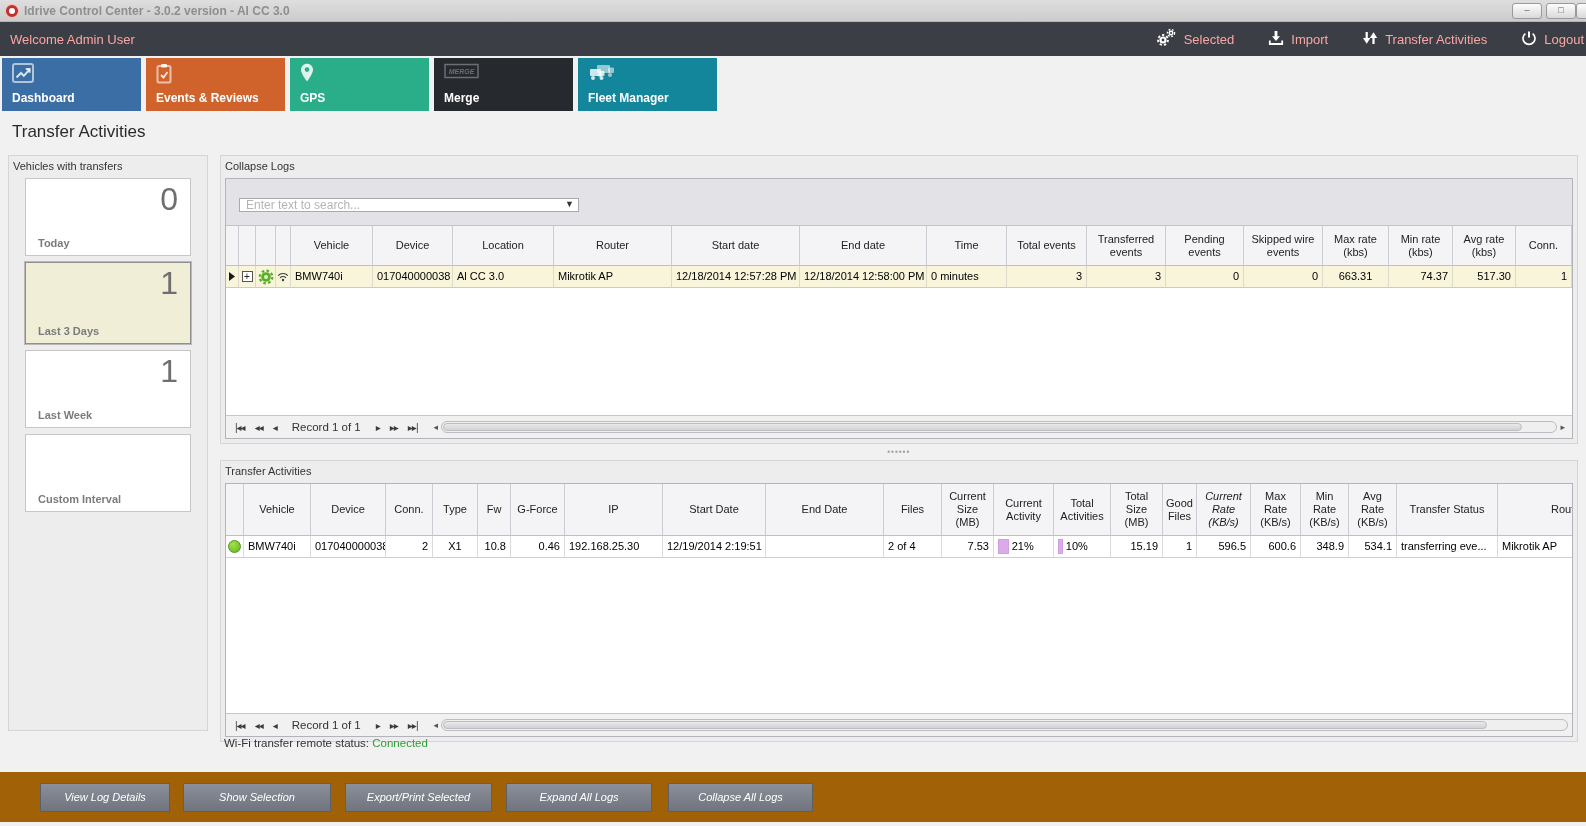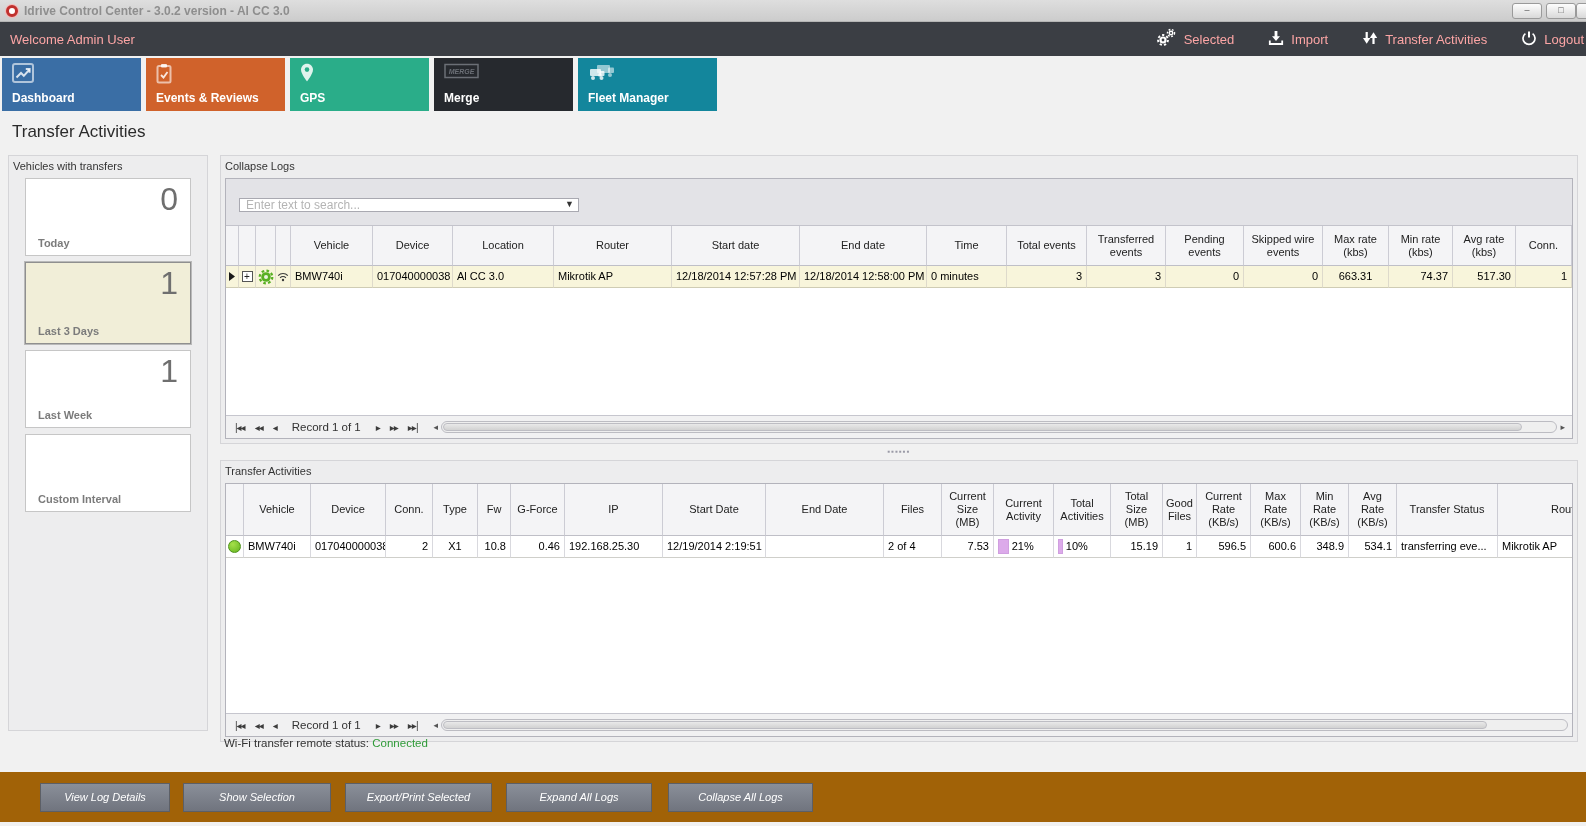--- a/index.html
+++ b/index.html
@@ -350,21 +350,21 @@
         <div class="th" style="flex: 0 0 54px;">G-Force</div>
         <div class="th" style="flex: 0 0 98px;">IP</div>
         <div class="th" style="flex: 0 0 103px;">Start Date</div>
         <div class="th" style="flex: 0 0 118px;">End Date</div>
         <div class="th" style="flex: 0 0 58px;">Files</div>
         <div class="th" style="flex: 0 0 52px;">Current Size (MB)</div>
         <div class="th" style="flex: 0 0 60px;">Current Activity</div>
         <div class="th" style="flex: 0 0 57px;">Total Activities</div>
         <div class="th" style="flex: 0 0 52px;">Total Size (MB)</div>
         <div class="th" style="flex: 0 0 34px;">Good Files</div>
-        <div class="th" style="flex: 0 0 54px;">Current Rate (KB/s)</div>
+        <div class="th" style="flex: 0 0 54px; font-style: italic;">Current Rate (KB/s)</div>
         <div class="th" style="flex: 0 0 50px;">Max Rate (KB/s)</div>
         <div class="th" style="flex: 0 0 48px;">Min Rate (KB/s)</div>
         <div class="th" style="flex: 0 0 48px;">Avg Rate (KB/s)</div>
         <div class="th" style="flex: 0 0 101px;">Transfer Status</div>
         <div class="th" style="flex: 0 0 140px;">Router</div>
       </div>
     <div class="tbody">
         <div class="tr">
           <div class="td icon-cell" style="flex: 0 0 18px;">
             <span class="gdot"></span>

